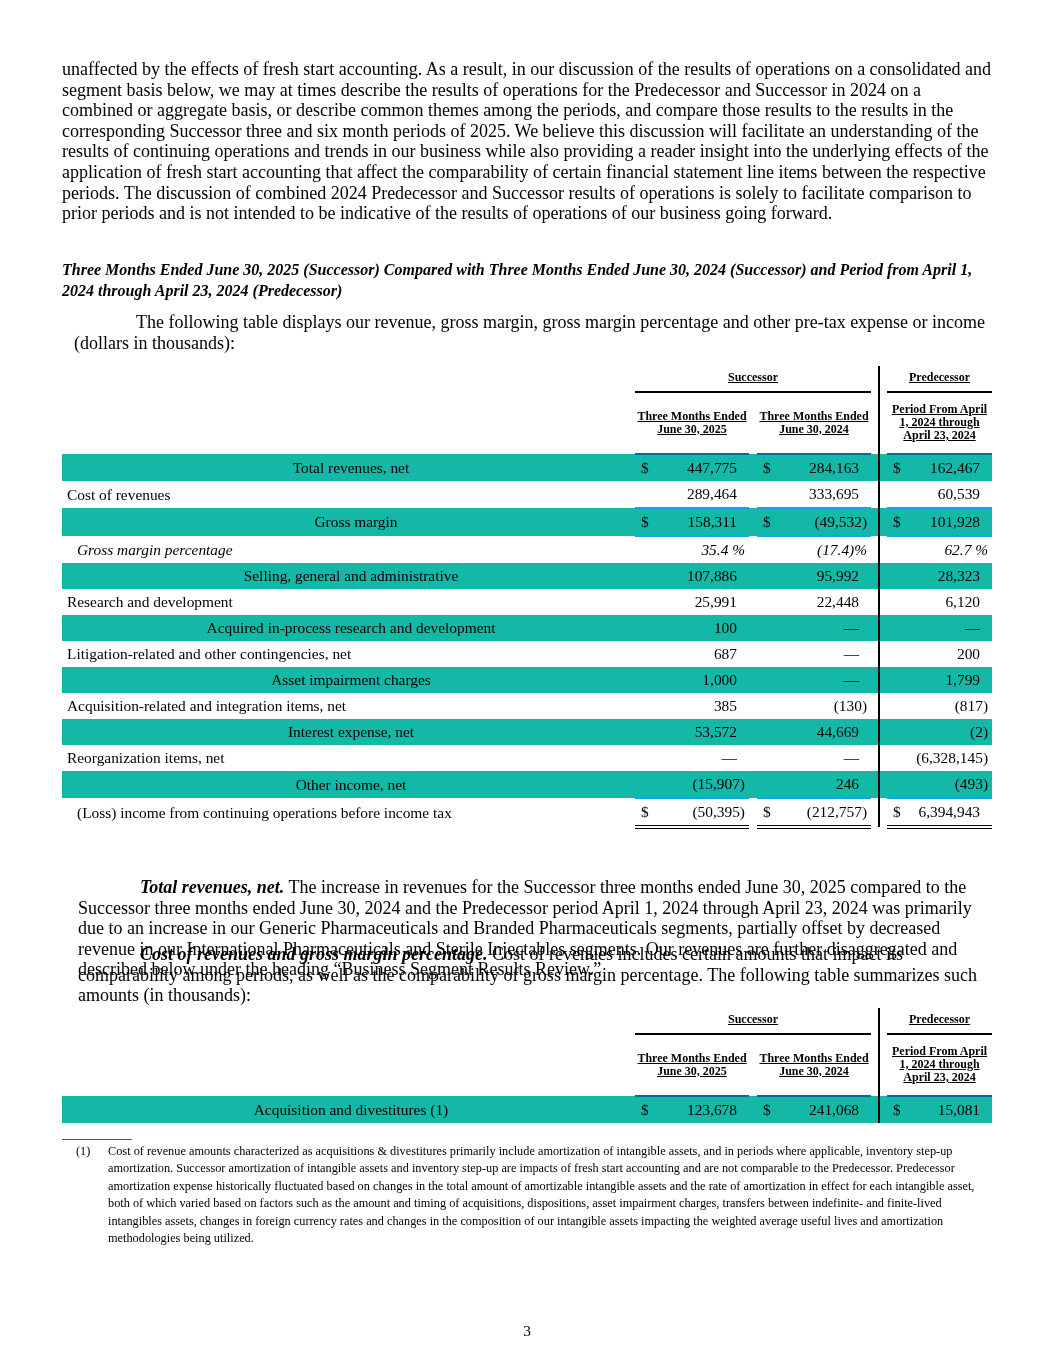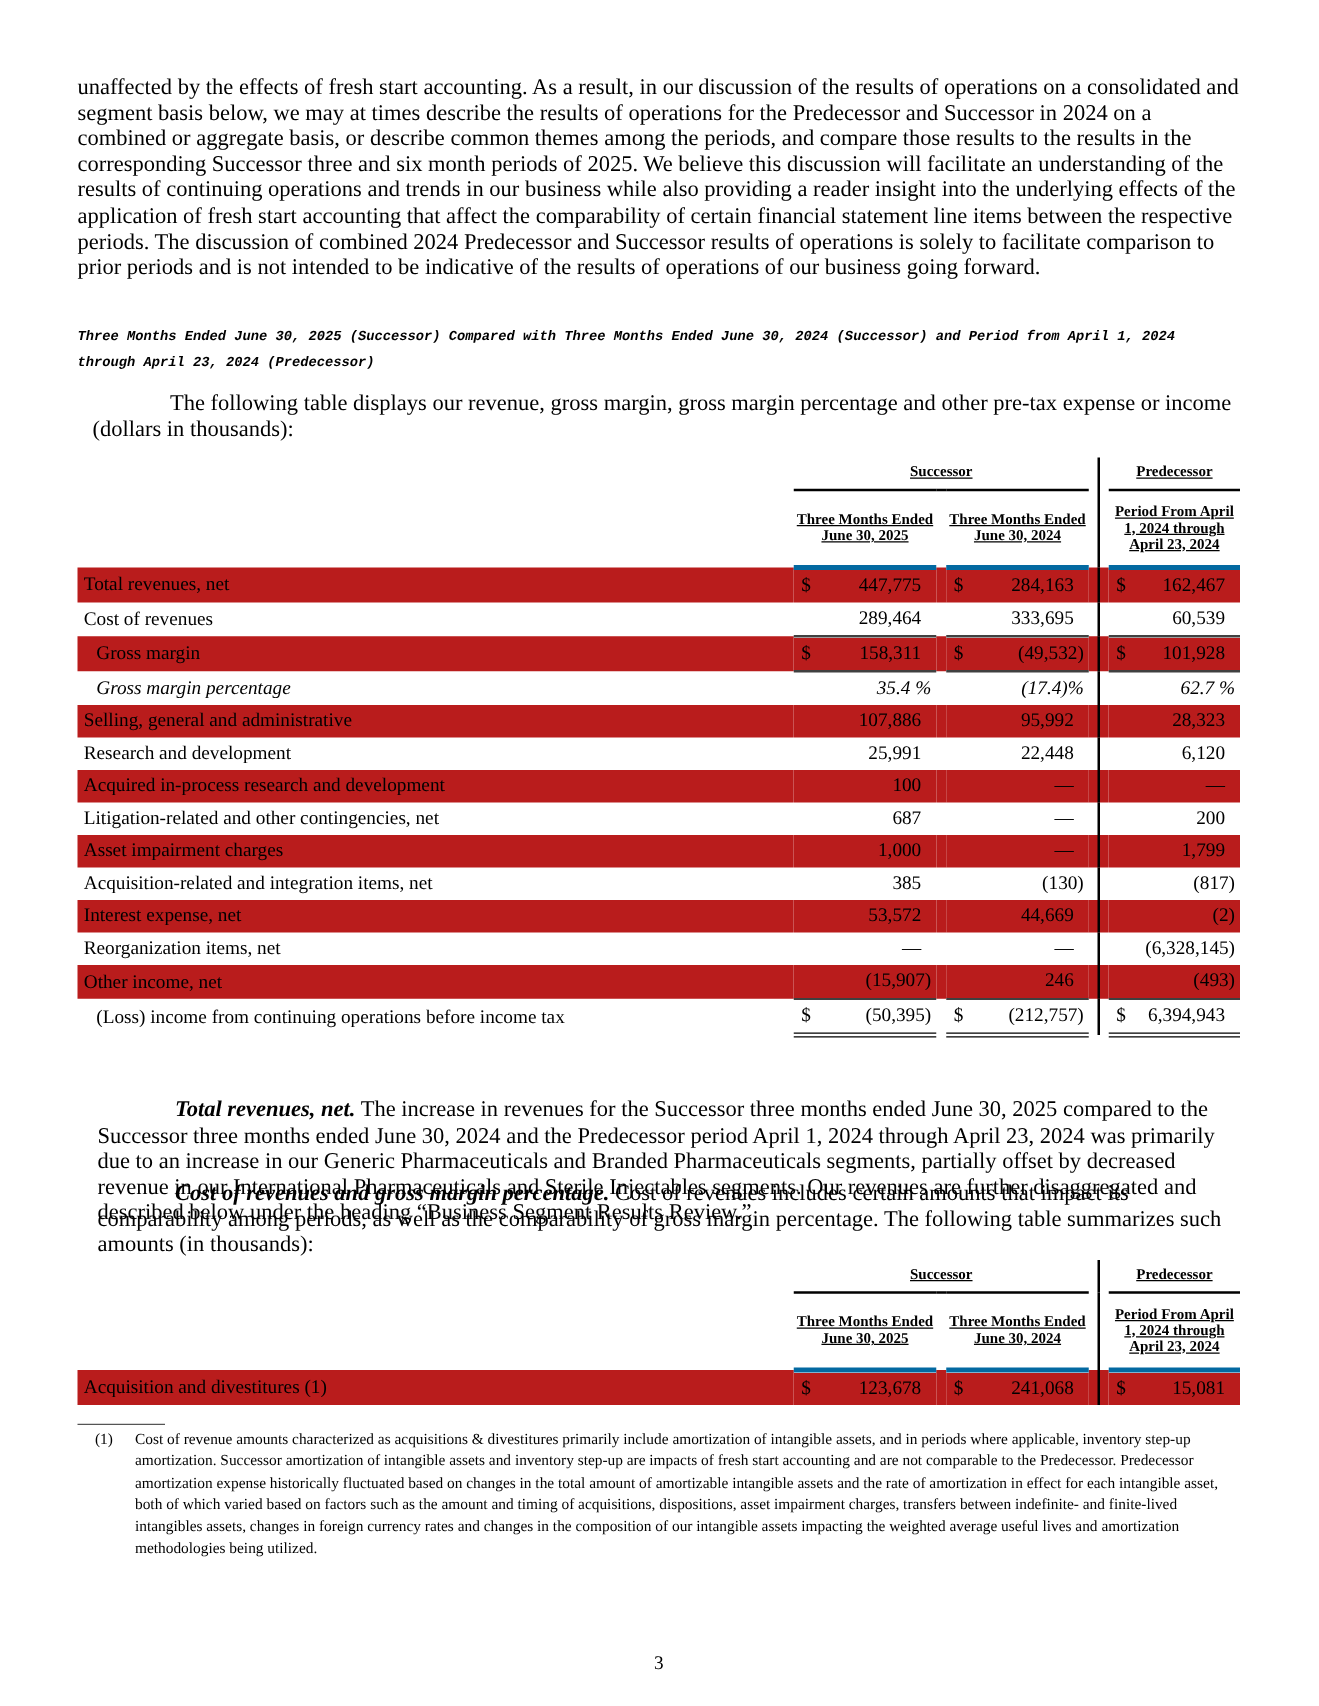--- a/index.html
+++ b/index.html
@@ -2,40 +2,40 @@
 <html><head>
 <meta charset="utf-8">
 <style>
   html, body { margin:0; padding:0; background:#ffffff; }
   body { width:1055px; height:1365px; position:relative; overflow:hidden;
          font-family:"Liberation Serif", serif; color:#000; }
   .page { position:absolute; left:62px; top:0; width:930px; }
   p { margin:0; }
   .para { font-size:18px; line-height:20.6px; }
   .intro { position:absolute; top:59px; left:0; width:930px; }
-  .heading { position:absolute; top:260px; left:0; width:930px; font-weight:bold; font-style:italic; font-size:11px; line-height:20.6px;font-family:Liberation Mono, monospace; }
+  .heading { position:absolute; top:260px; left:0; width:930px; font-weight:bold; font-style:italic; font-size:16px; line-height:20.6px; }
   .lead1 { position:absolute; top:312px; left:12px; width:930px; text-indent:62px; }
   .ind { text-indent:62px; }
 
   table.fin { position:absolute; border-collapse:collapse; left:0; width:930px; table-layout:fixed; font-size:15.4px; }
   table.fin td { padding:0; height:26px; vertical-align:middle; }
   .hdr td { font-family:"Liberation Serif", serif; font-weight:bold; font-size:12px; line-height:13px; text-align:center; vertical-align:bottom;text-decoration:underline; }
   .grp { border-bottom:2px solid #000; padding-bottom:2px !important; height:20px !important; }
-  .colhdr { border-bottom:4px solid #0369a1; padding-bottom:1px !important; }
+  .colhdr { border-bottom:2px solid #0369a1; padding-bottom:1px !important; }
   .vline { border-right:2px solid #000; }
-  tr.shade td.sh { background:#b91c1c; }
+  tr.shade td.sh { background:#14b8a6;text-align:center; }
   .lbl { padding-left:5px !important; white-space:nowrap; }
   .lbl.in { padding-left:15px !important; }
   .it { font-style:italic; }
   .cell { position:relative; }
   .cell .dol { position:absolute; left:6px; top:50%; transform:translateY(-50%); }
   .cell .num { position:absolute; right:12px; top:50%; transform:translateY(-50%); white-space:nowrap; }
   .cell .num.pct { right:4px; }
   .cell .num.paren { right:4px; }
-  .u1 { border-bottom:2px solid #404040; }
+  .u1 { border-bottom:2px solid #0ea5e9; }
   .u2 { border-bottom:4px double #000; }
   .gap { width:8px; }
 
   .t1 { top:366px; }
   .t2 { top:1008px; }
   .para2 { position:absolute; top:877px; left:16px; width:916px; }
   .para3 { position:absolute; top:944px; left:16px; width:916px; }
 
   .fnrule { position:absolute; top:1139px; left:0; width:70px; border-top:1px solid #555; }
   .footnote { position:absolute; top:1143px; left:14px; width:922px; font-size:12.3px; line-height:17.4px; }

